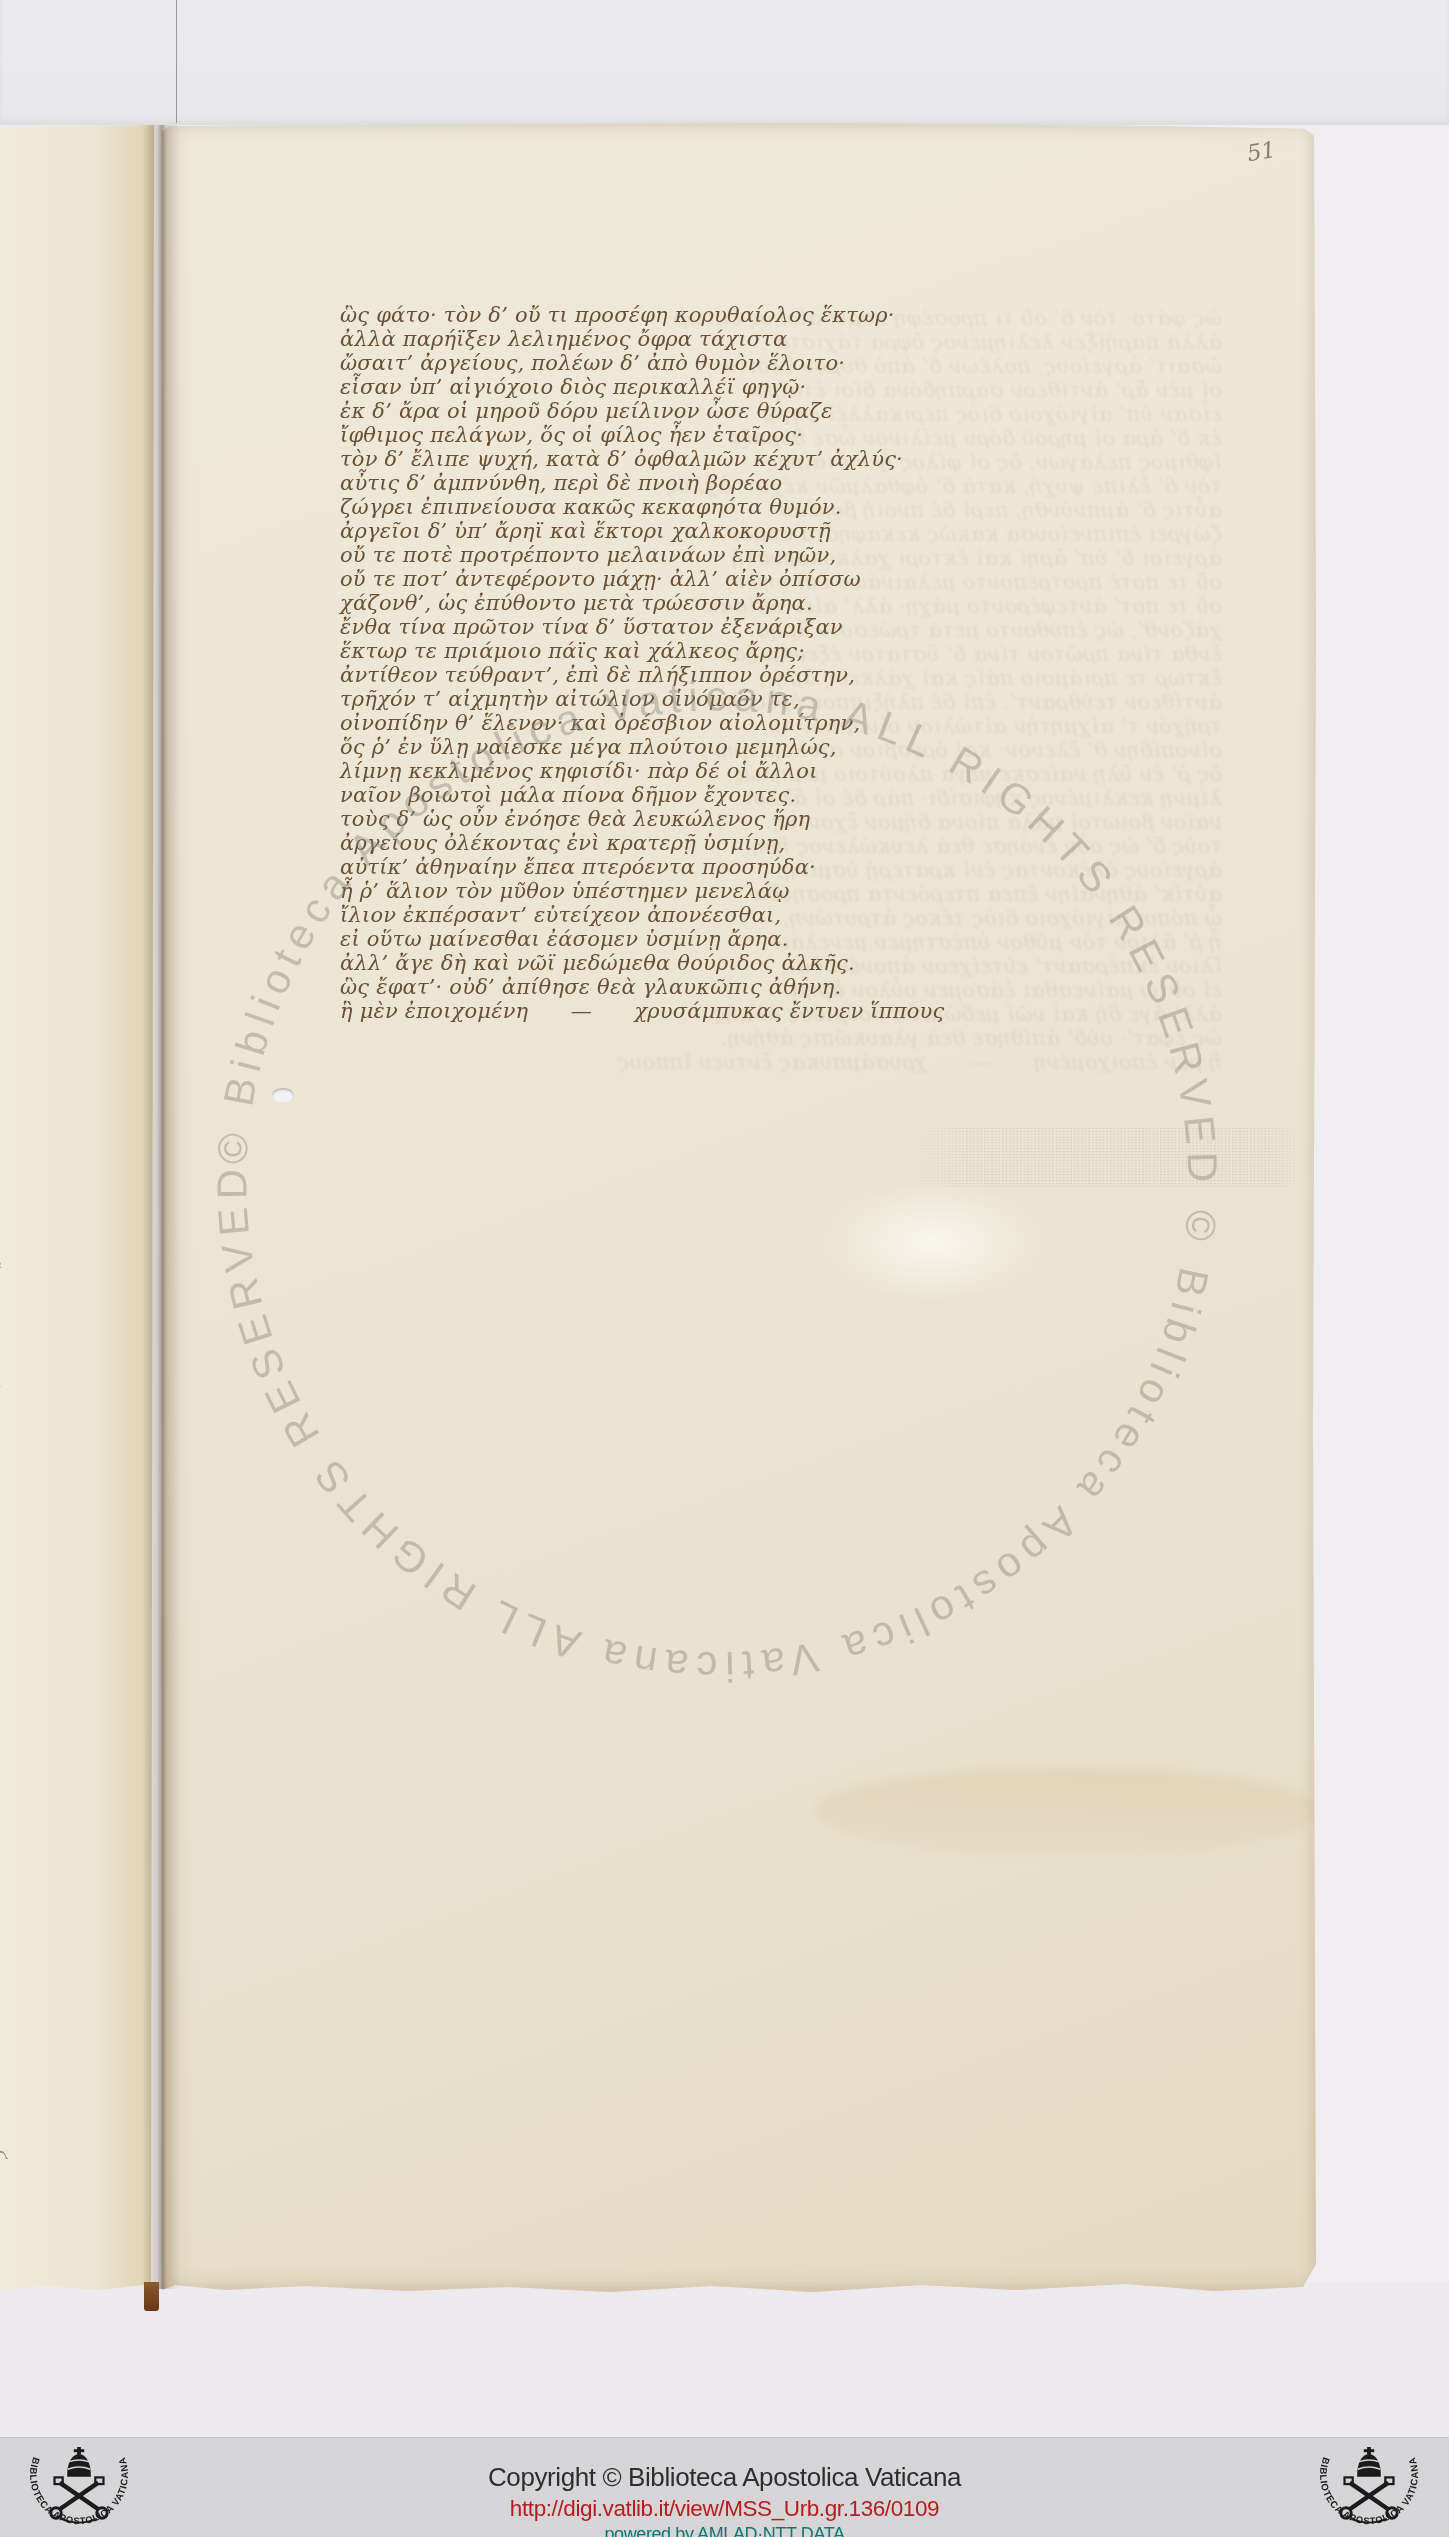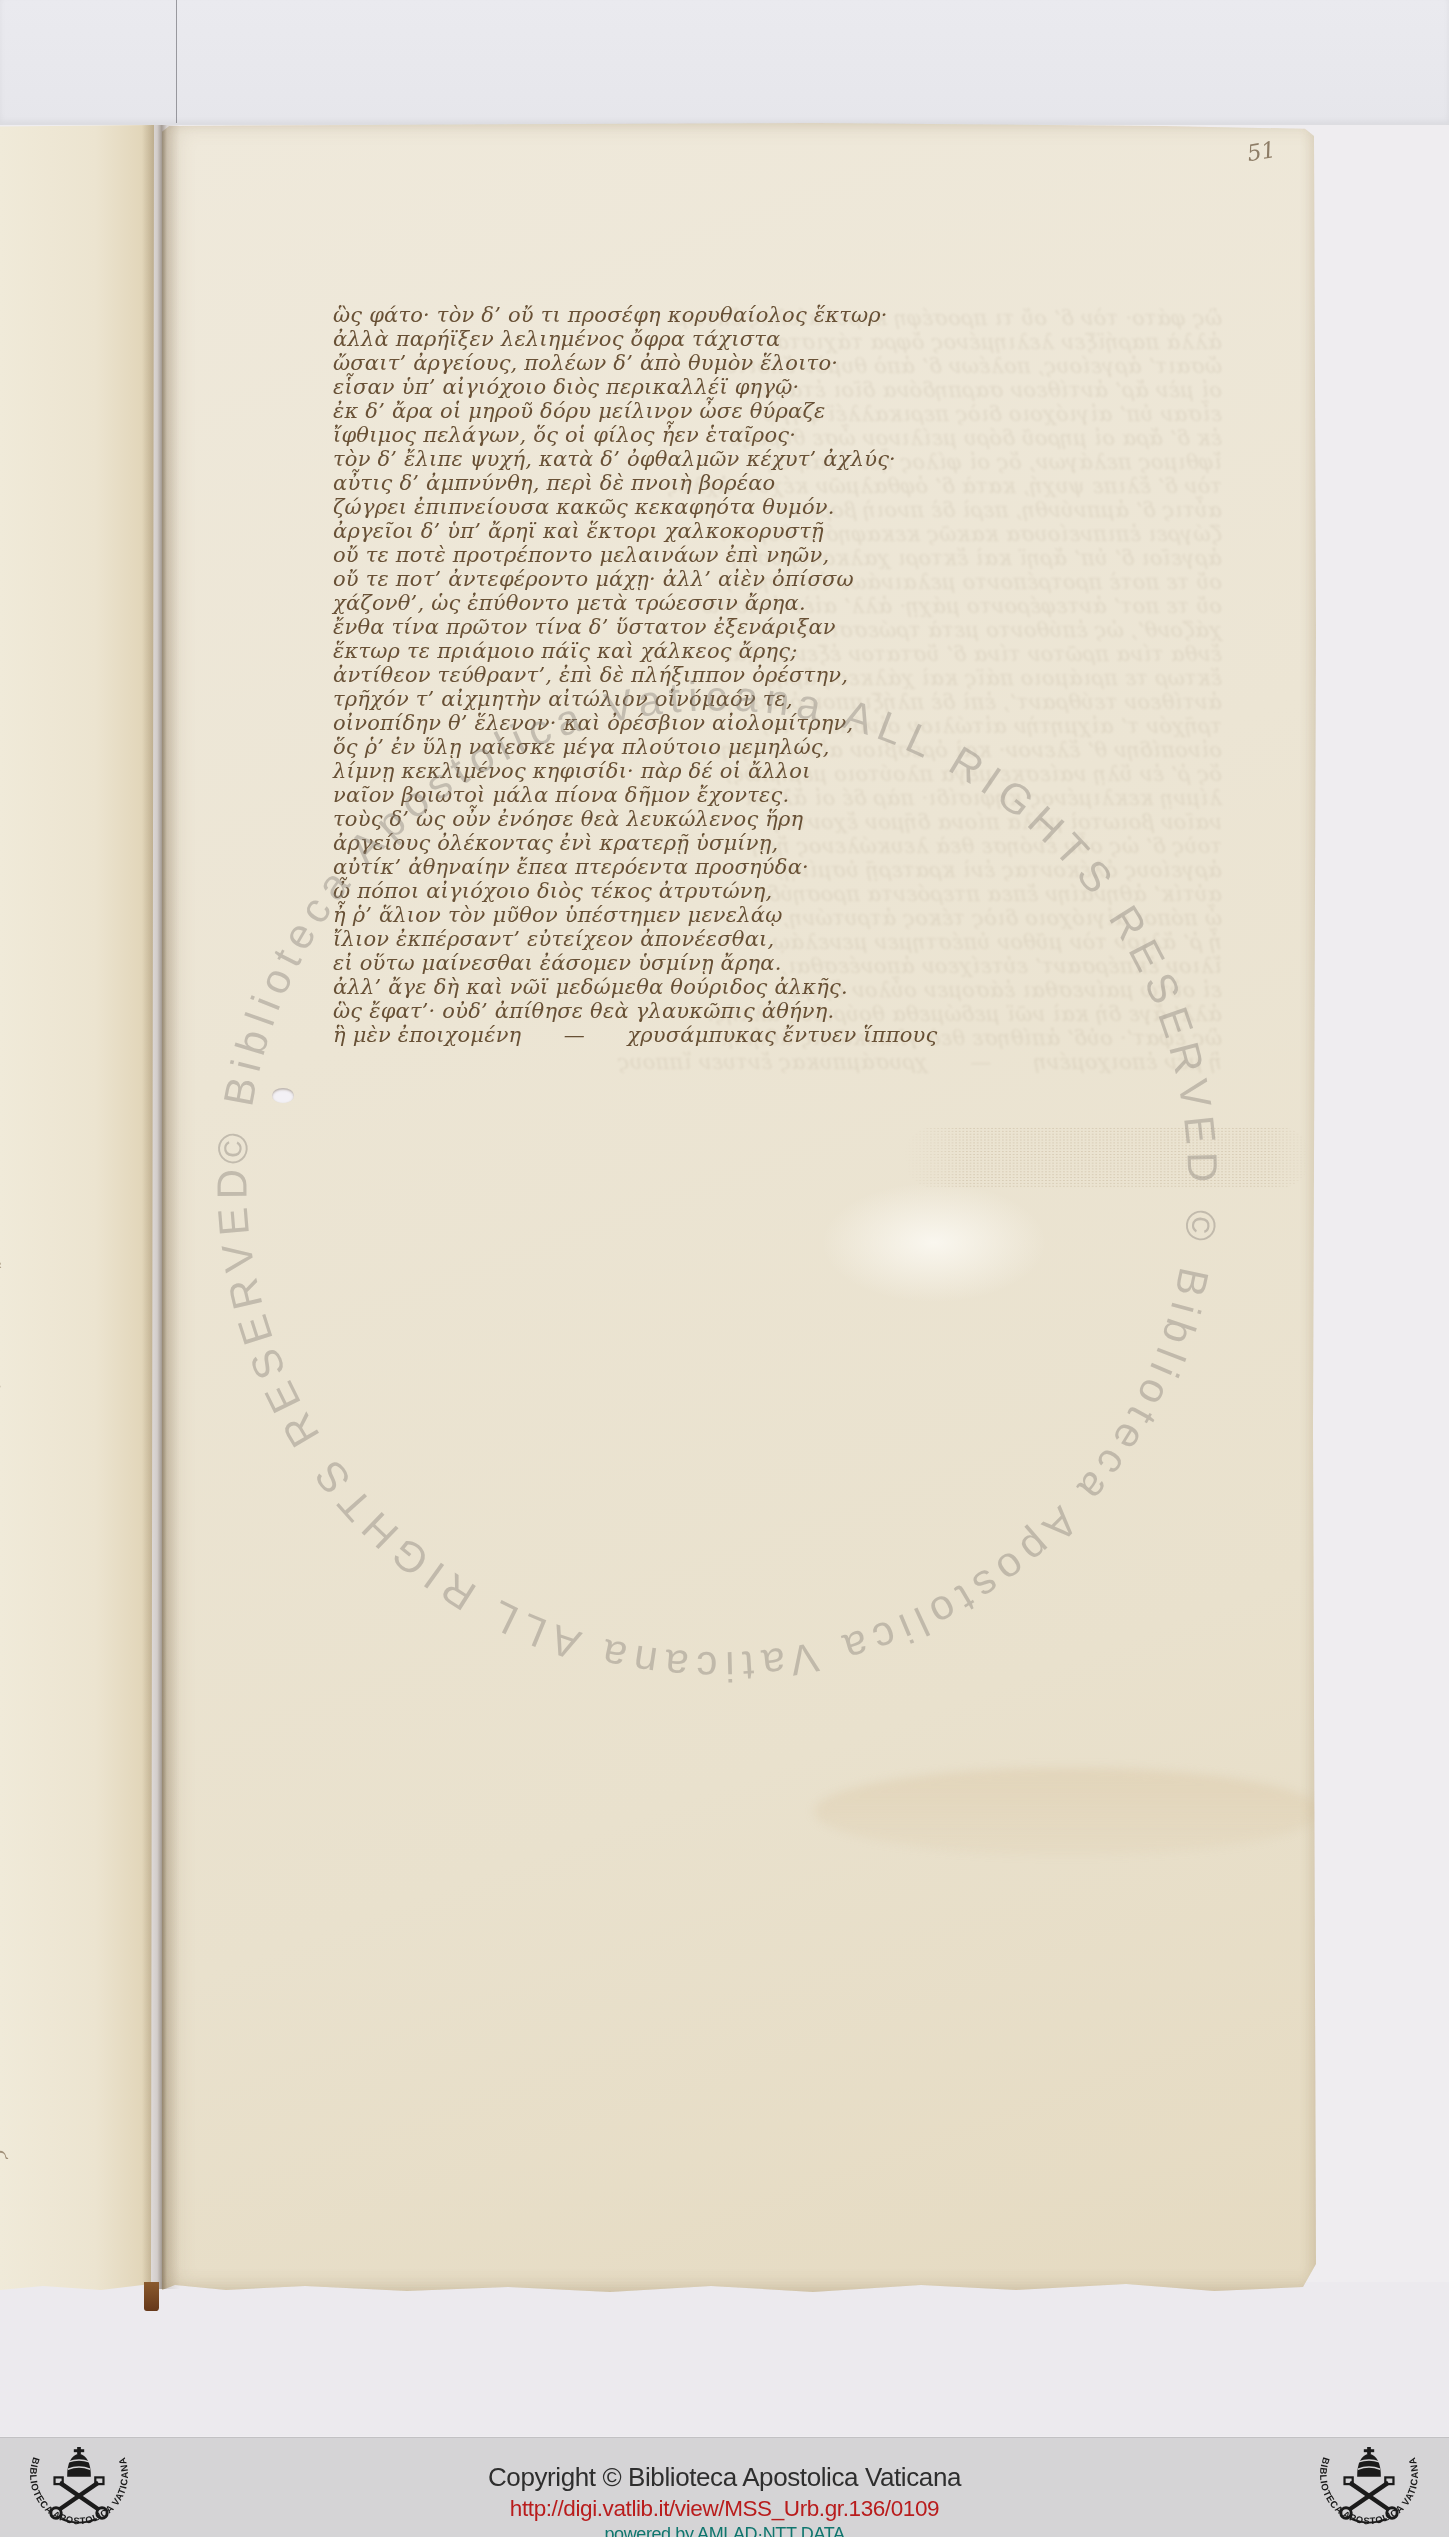--- a/index.html
+++ b/index.html
@@ -53,21 +53,21 @@
     background:linear-gradient(160deg,#efe9db 0%,#ece5d4 38%,#e9e1cd 72%,#e5dac1 100%);
     clip-path:polygon(0px 8.7px,7.2px 2.9px,304px 1.4px,652px 0px,1000px 2.9px,1143px 5.8px,1152px 13px,1154px 507px,1151px 1304px,1154px 2141px,1141px 2164px,1052px 2168px,964px 2161px,854px 2167px,759px 2162px,651px 2169px,549px 2163px,448px 2169px,346px 2164px,245px 2168px,143px 2163px,64px 2167px,13px 2162px,0px 2167px);
     box-shadow:inset 11.6px 0 22px rgba(120,95,60,.18), inset -5px 0 11.6px rgba(150,125,85,.14), inset 0 -8.7px 17.4px rgba(150,125,85,.12), 2.9px 2.9px 7.2px rgba(120,105,80,.28);
   }
   .folio-number{
     position:absolute;left:1085px;top:14.5px;
     font:italic 22.5px "DejaVu Serif", serif;color:#8d7c66;
     transform:rotate(-9deg);
   }
   .text-block{
-    position:absolute;left:171px;top:180px;width:906px;
+    position:absolute;left:178px;top:180px;width:906px;
   }
   .ms-line{
     white-space:pre;line-height:46px;
     font:italic 21px "DejaVu Serif", serif;
     letter-spacing:0.2px;color:#5e4529;opacity:.93;
   }
   .ghost-block{
     position:absolute;left:190px;top:183px;width:870px;
     transform:scaleX(-1);opacity:.10;filter:blur(1.1px);
     pointer-events:none;
@@ -192,21 +192,20 @@
       <div class="ms-line">ἕκτωρ τε πριάμοιο πάϊς καὶ χάλκεος ἄρης;</div>
       <div class="ms-line">ἀντίθεον τεύθραντ’, ἐπὶ δὲ πλήξιππον ὀρέστην,</div>
       <div class="ms-line">τρῆχόν τ’ αἰχμητὴν αἰτώλιον οἰνόμαόν τε,</div>
       <div class="ms-line">οἰνοπίδην θ’ ἕλενον· καὶ ὀρέσβιον αἰολομίτρην,</div>
       <div class="ms-line">ὅς ῥ’ ἐν ὕλῃ ναίεσκε μέγα πλούτοιο μεμηλώς,</div>
       <div class="ms-line">λίμνῃ κεκλιμένος κηφισίδι· πὰρ δέ οἱ ἄλλοι</div>
       <div class="ms-line">ναῖον βοιωτοὶ μάλα πίονα δῆμον ἔχοντες.</div>
       <div class="ms-line">τοὺς δ’ ὡς οὖν ἐνόησε θεὰ λευκώλενος ἥρη</div>
       <div class="ms-line">ἀργείους ὀλέκοντας ἐνὶ κρατερῇ ὑσμίνῃ,</div>
       <div class="ms-line">αὐτίκ’ ἀθηναίην ἔπεα πτερόεντα προσηύδα·</div>
-      <div class="ms-line">ὦ πόποι αἰγιόχοιο διὸς τέκος ἀτρυτώνη,</div>
       <div class="ms-line">ἦ ῥ’ ἅλιον τὸν μῦθον ὑπέστημεν μενελάῳ</div>
       <div class="ms-line">ἴλιον ἐκπέρσαντ’ εὐτείχεον ἀπονέεσθαι,</div>
       <div class="ms-line">εἰ οὕτω μαίνεσθαι ἐάσομεν ὑσμίνῃ ἄρηα.</div>
       <div class="ms-line">ἀλλ’ ἄγε δὴ καὶ νῶϊ μεδώμεθα θούριδος ἀλκῆς.</div>
       <div class="ms-line">ὣς ἔφατ’· οὐδ’ ἀπίθησε θεὰ γλαυκῶπις ἀθήνη.</div>
       <div class="ms-line">ἣ μὲν ἐποιχομένη  —  χρυσάμπυκας ἔντυεν ἵππους</div>
     </div>
   <div class="folio-number">51</div>
   <div class="parchment-hole"></div>
 </div>

